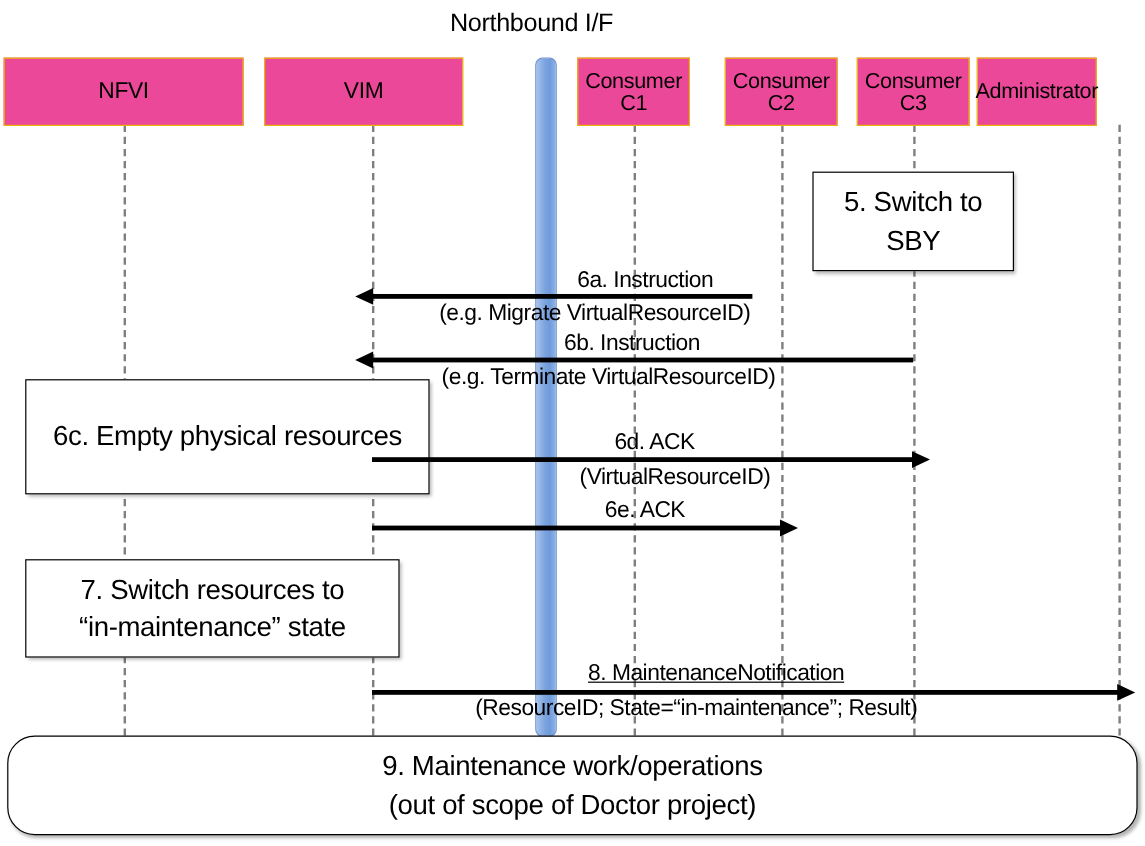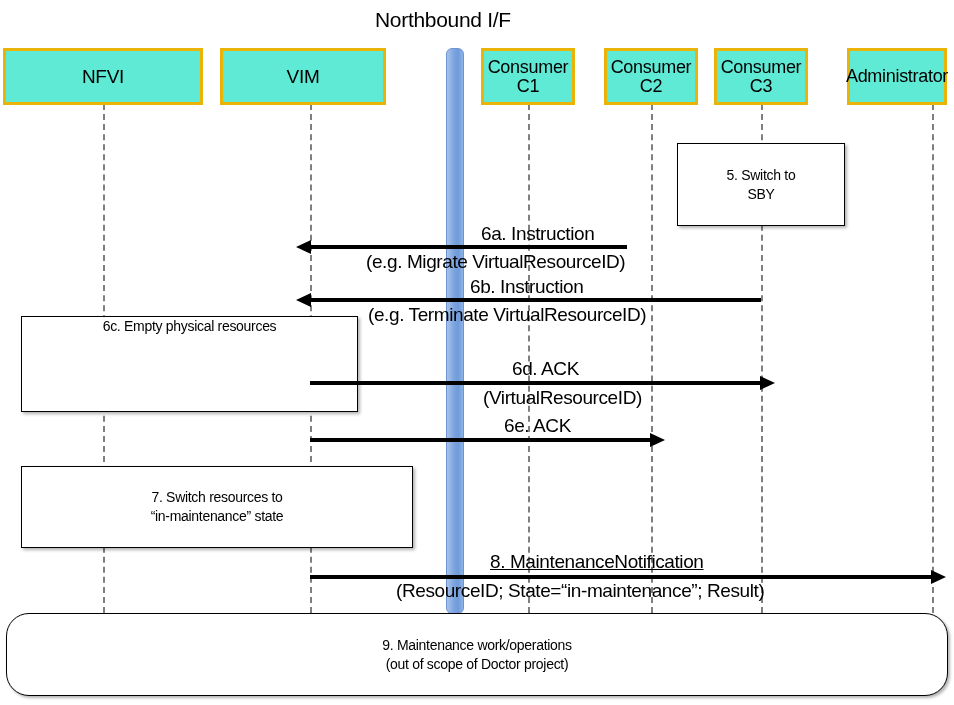--- a/index.html
+++ b/index.html
@@ -3,36 +3,36 @@
 <meta charset="utf-8">
 <style>
   html,body{margin:0;padding:0;background:#ffffff;}
   body{width:954px;height:705px;position:relative;overflow:hidden;
        font-family:"Liberation Sans","DejaVu Sans",sans-serif;color:#000;}
   #stage{position:absolute;left:0;top:0;width:954px;height:705px;padding-left:27px;}
 
   .title{position:absolute;font-size:21px;letter-spacing:-0.3px;white-space:nowrap;}
 
   
-  .actor{position:absolute;box-sizing:border-box;background:#5eead4;
-         border:3px solid #eab308;display:flex;align-items:center;justify-content:center;
+  .actor{position:absolute;box-sizing:border-box;background:#ec4899;
+         border:1px solid #eab308;display:flex;align-items:center;justify-content:center;
          text-align:left;line-height:1.05;font-size:19px;letter-spacing:-0.3px;}
   .actor.two-line{font-size:18px;}
 
   
   .lifeline{position:absolute;width:0;border-left:2px dashed #7f7f7f;}
 
   
   .nb-bar{position:absolute;background:linear-gradient(to right,#a8c3ec 0%,#7ba3de 45%,#6f9bdb 70%,#8fb3e6 100%);
           border:1px solid #6f94cf;border-radius:6px;}
 
   
   .note{position:absolute;box-sizing:border-box;background:#fff;border:1.5px solid #000;
-        display:flex;justify-content:center;text-align:center;
-        font-size:14px;line-height:1.35;letter-spacing:-0.3px;
+        display:flex;align-items:center;justify-content:center;text-align:center;
+        font-size:23px;line-height:1.35;letter-spacing:-0.3px;
         box-shadow:2px 2px 3px rgba(0,0,0,0.30);}
 
   
   .arrow{position:absolute;height:0;border-top:4px solid #000;}
   .arrow .head{position:absolute;top:-9px;width:0;height:0;
                border-top:7px solid transparent;border-bottom:7px solid transparent;}
   .arrow.right .head{right:-14px;border-left:15px solid #000;}
   .arrow.left  .head{left:-14px;border-right:15px solid #000;}
 
   .msg{position:absolute;font-size:19px;letter-spacing:-0.4px;white-space:nowrap;
@@ -70,21 +70,21 @@
   <div class="actor two-line" style="left:604px;top:48px;width:94px;height:57px;flex-direction:column;">
     <span>Consumer</span>
     <span>C2</span>
   </div>
 
   <div class="actor two-line" style="left:714px;top:48px;width:94px;height:57px;flex-direction:column;">
     <span>Consumer</span>
     <span>C3</span>
   </div>
 
-  <div class="actor" style="left:847px;top:48px;width:100px;height:57px;font-size:18px;">
+  <div class="actor" style="left:814px;top:48px;width:100px;height:57px;font-size:18px;">
     <span>Administrator</span>
   </div>
 
   <div class="note" style="left:677px;top:143px;width:168px;height:83px;flex-direction:column;">
     <span>5. Switch to</span>
     <span>SBY</span>
   </div>
 
   <div class="arrow left" style="left:310px;top:245px;width:317px;">
     <span class="head"></span>
@@ -106,21 +106,21 @@
     <span class="head"></span>
   </div>
   <div class="msg" style="left:512px;top:359px;">6d. ACK</div>
   <div class="msg" style="left:483px;top:388px;text-align:right;">(VirtualResourceID)</div>
 
   <div class="arrow right" style="left:310px;top:438px;width:341px;">
     <span class="head"></span>
   </div>
   <div class="msg" style="left:504px;top:416px;text-align:center;">6e. ACK</div>
 
-  <div class="note" style="left:21px;top:466px;width:392px;height:82px;flex-direction:column;">
+  <div class="note" style="left:21px;top:466px;width:312px;height:82px;flex-direction:column;">
     <span>7. Switch resources to</span>
     <span>“in-maintenance” state</span>
   </div>
 
   <div class="arrow right" style="left:310px;top:575px;width:622px;">
     <span class="head"></span>
   </div>
   <div class="msg" style="left:490px;top:552px;text-decoration:underline;">8.     MaintenanceNotification</div>
   <div class="msg" style="left:396px;top:581px;">(ResourceID; State=“in-maintenance”; Result)</div>
 

